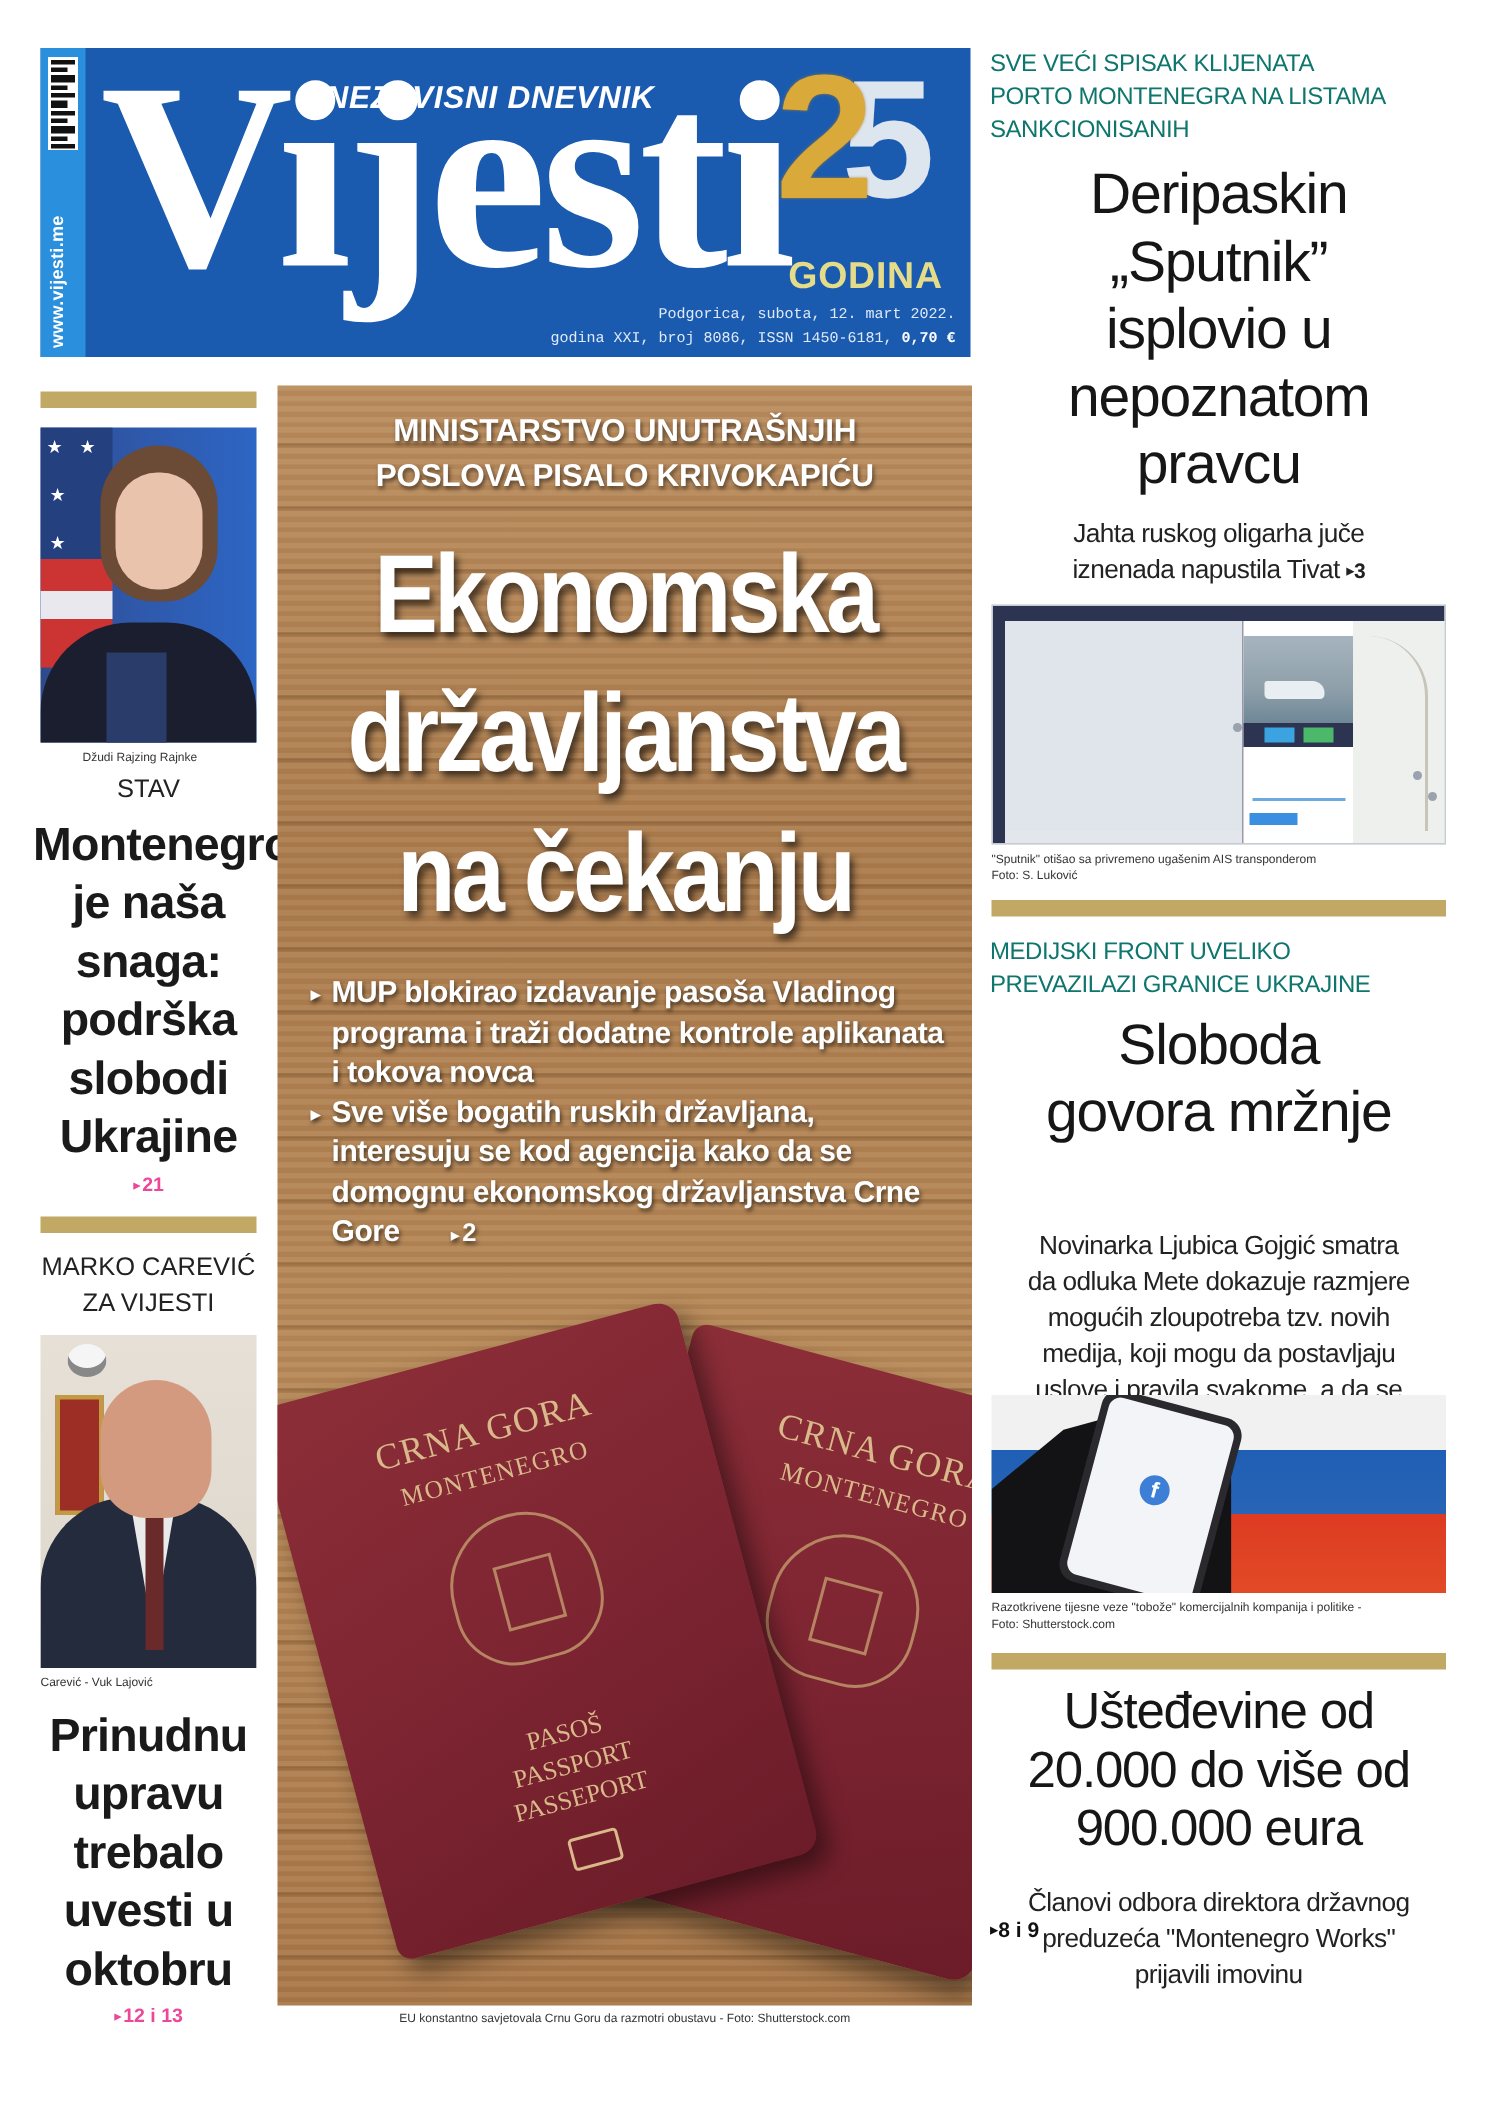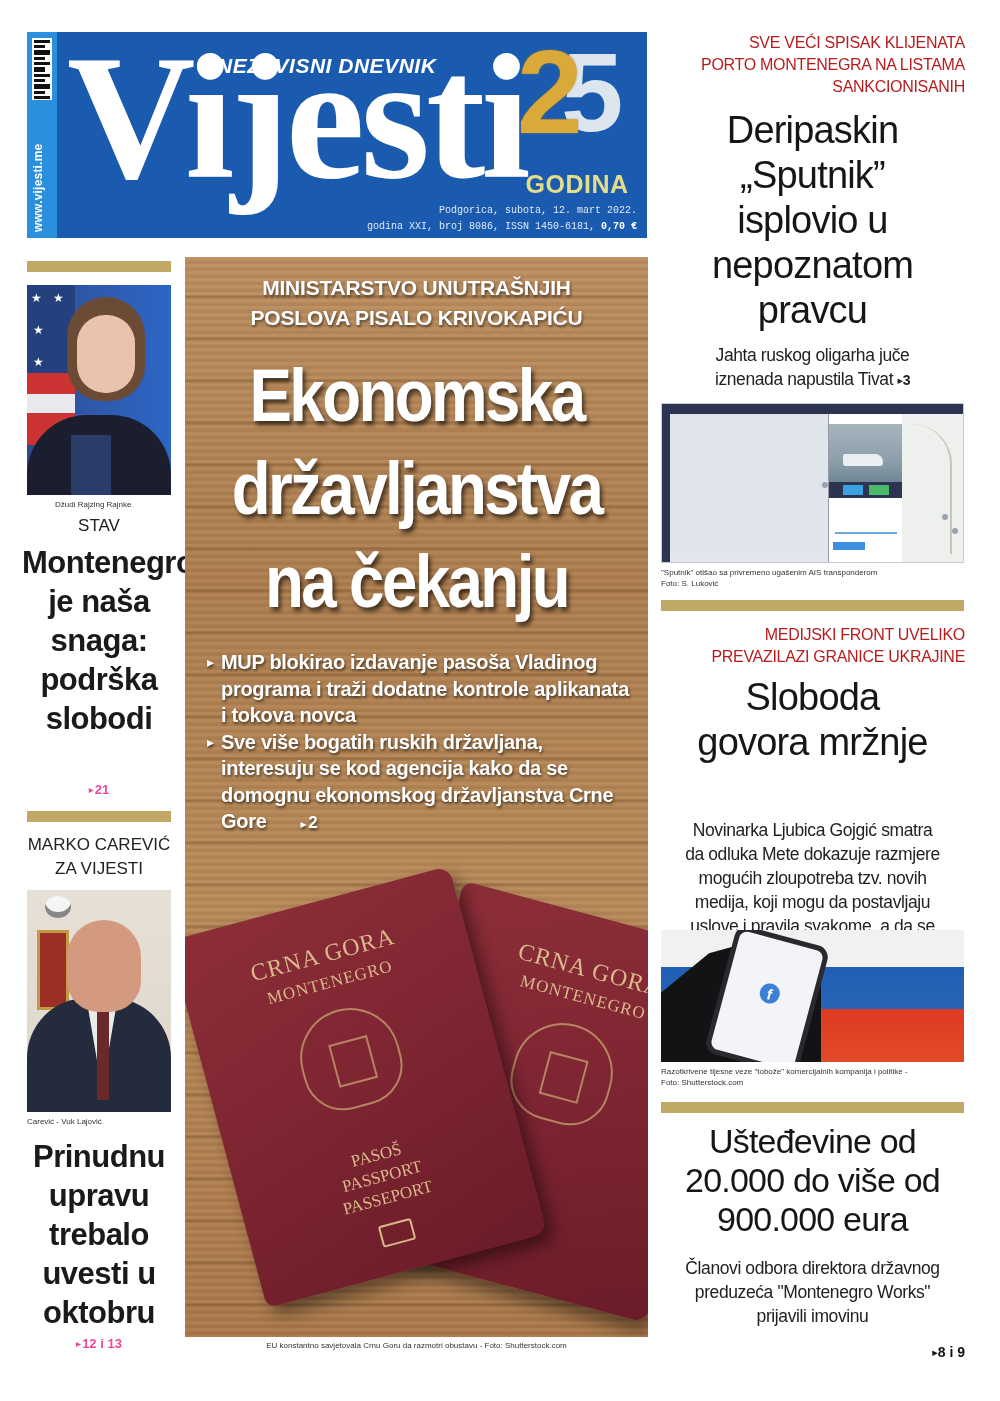--- a/index.html
+++ b/index.html
@@ -71,21 +71,21 @@
   .passport .p-crest { position: absolute; left: 95px; top: 110px; width: 100px; height: 100px; border: 2px solid #c9a472; border-radius: 50% 50% 40% 40%; opacity: 0.75; }
   .passport .p-crest::before { content: ""; position: absolute; left: 30px; top: 30px; width: 36px; height: 40px; border: 2px solid #c9a472; }
   .passport .p-doc { position: absolute; left: 0; top: 250px; width: 100%; font-size: 17px; line-height: 22px; }
   .passport .p-chip { position: absolute; left: 128px; top: 330px; width: 34px; height: 22px; border: 2px solid #d9b98a; border-radius: 3px; }
   .passport-back { left: 225px; top: 655px; transform: rotate(15deg); }
   .passport-front { left: 28px; top: 640px; transform: rotate(-15deg); }
 
   .feature-caption { position: absolute; left: 185px; top: 1341px; width: 463px; text-align: center; font-size: 8px; color: #333; }
 
   
-  .r-kicker { position: absolute; left: 660px; width: 305px; text-align: right; color: #b91c1c; font-size: 16px; line-height: 22px; letter-spacing: -0.3px; }
+  .r-kicker { position: absolute; left: 660px; width: 305px; text-align: left; color: #0f766e; font-size: 16px; line-height: 22px; letter-spacing: -0.3px; }
   .r-headline { position: absolute; left: 660px; width: 305px; text-align: center; color: #161616; font-size: 38px; line-height: 45px; letter-spacing: -0.8px; }
   .r-deck { position: absolute; left: 660px; width: 305px; text-align: center; color: #222; font-size: 17.5px; line-height: 24px; letter-spacing: -0.4px; }
   .r-deck .ref, .r-ref { font-weight: bold; font-size: 14px; }
   .r-deck .ref .tri, .r-ref .tri { font-size: 11px; vertical-align: 1px; }
 
   .photo-map { left: 661px; top: 403px; width: 303px; height: 160px; background: #e3e6ea; border: 1px solid #c5cbd3; }
   .photo-map .topbar { position: absolute; left: 0; top: 0; width: 100%; height: 10px; background: #2c3452; }
   .photo-map .sidebar { position: absolute; left: 0; top: 10px; width: 8px; height: 150px; background: #2c3452; }
   .photo-map .sea { position: absolute; left: 8px; top: 10px; width: 158px; height: 140px; background: #dfe5ea; }
   .photo-map .panel { position: absolute; left: 166px; top: 10px; width: 74px; height: 150px; background: #fff; border-left: 1px solid #99a; }
@@ -155,20 +155,21 @@
 </div>
 <div class="caption" style="left:27px; top:500px;margin-left:28px;">Džudi Rajzing Rajnke</div>
 
 <div class="kicker" style="left:27px; top:516px; width:144px; font-size:17px;">STAV</div>
 <div class="left-headline" style="left:22px; top:543px; width:154px; font-size:31px; line-height:39px;">
   <div>Montenegro</div>
   <div>je naša</div>
   <div>snaga:</div>
   <div>podrška</div>
   <div>slobodi</div>
+  <div>Ukrajine</div>
 </div>
 <div class="page-ref" style="left:27px; top:782px; width:144px;"><span class="tri">▸</span><span>21</span></div>
 
 <div class="gold-rule" style="left:27px; top:811px; width:144px;"></div>
 <div class="kicker" style="left:27px; top:833px; width:144px; font-size:17px; line-height:24px;">
   <div>MARKO CAREVIĆ</div>
   <div>ZA VIJESTI</div>
 </div>
 
 <div class="photo photo-carevic">
@@ -301,13 +302,13 @@
 <div class="r-headline" style="top:1122px; font-size:34px; line-height:39px;">
   <div>Ušteđevine od</div>
   <div>20.000 do više od</div>
   <div>900.000 eura</div>
 </div>
 <div class="r-deck" style="top:1256px;">
   <div>Članovi odbora direktora državnog</div>
   <div>preduzeća "Montenegro Works"</div>
   <div>prijavili imovinu</div>
 </div>
-<div class="r-ref" style="position:absolute; left:660px; top:1344px; width:305px; text-align:right;"><span class="tri">▸</span><span>8 i 9</span></div>
+<div class="r-ref" style="position:absolute; left:660px; top:1278px; width:305px; text-align:left;"><span class="tri">▸</span><span>8 i 9</span></div>
 
 </body></html>

